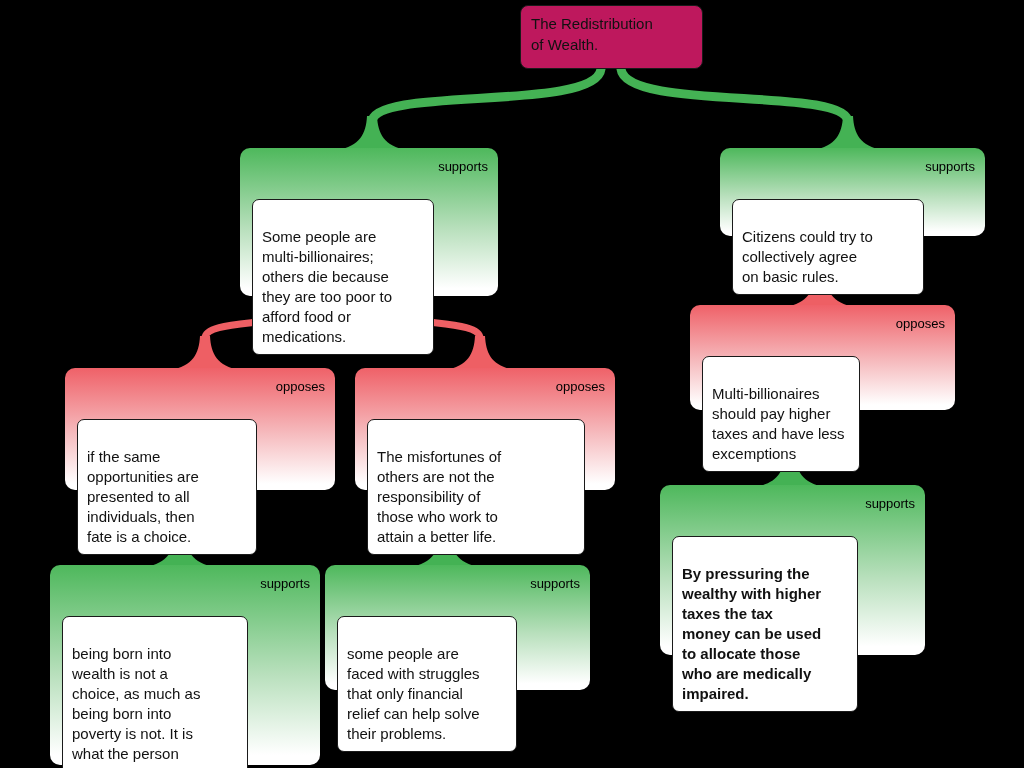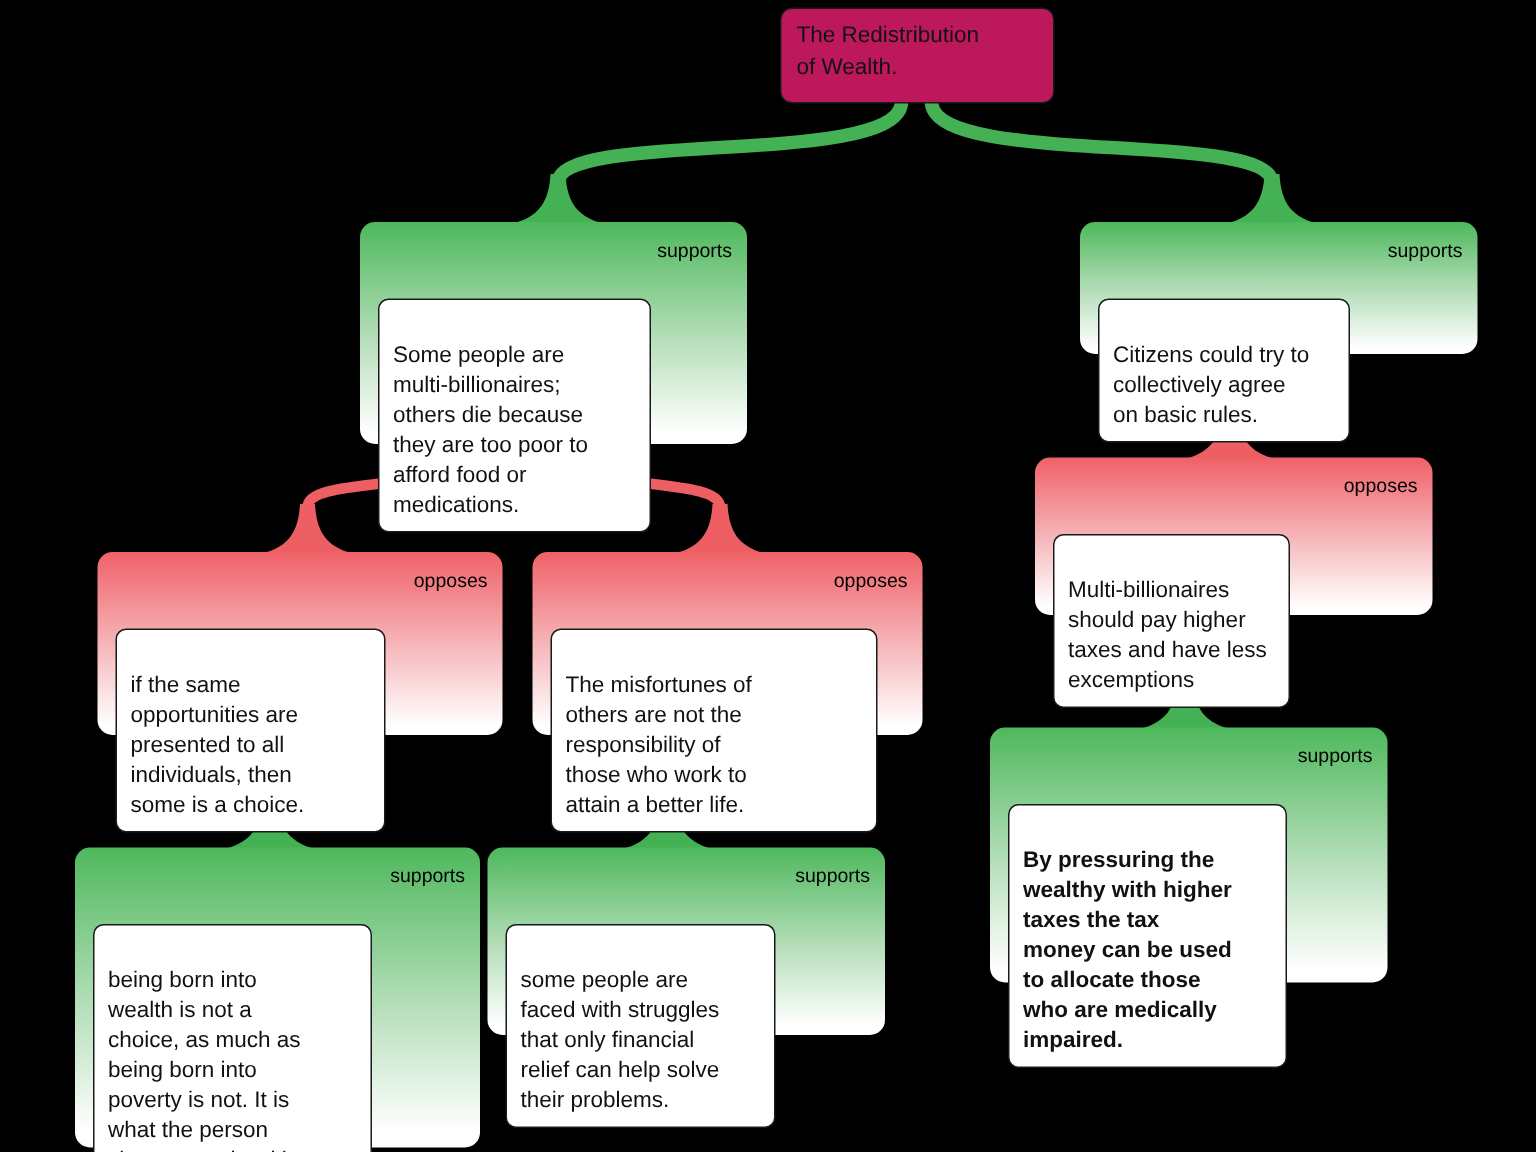--- a/index.html
+++ b/index.html
@@ -129,35 +129,35 @@
 multi-billionaires;
 others die because
 they are too poor to
 afford food or
 medications.</span>
     </div>
   </div>
 
   <div class="node supports" style="left:720px; top:148px; width:265px; height:88px;">
     <span class="edge-label">supports</span>
-    <div class="node-text" style="width:168px;">
+    <div class="node-text" style="width:192px;">
       <span>Citizens could try to
 collectively agree
 on basic rules.</span>
     </div>
   </div>
 
   <div class="node opposes" style="left:65px; top:368px; width:270px; height:122px;">
     <span class="edge-label">opposes</span>
     <div class="node-text" style="width:180px;">
       <span>if the same
 opportunities are
 presented to all
 individuals, then
-some is a choice.</span>
+fate is a choice.</span>
     </div>
   </div>
 
   <div class="node opposes" style="left:355px; top:368px; width:260px; height:122px;">
     <span class="edge-label">opposes</span>
     <div class="node-text" style="width:218px;">
       <span>The misfortunes of
 others are not the
 responsibility of
 those who work to

